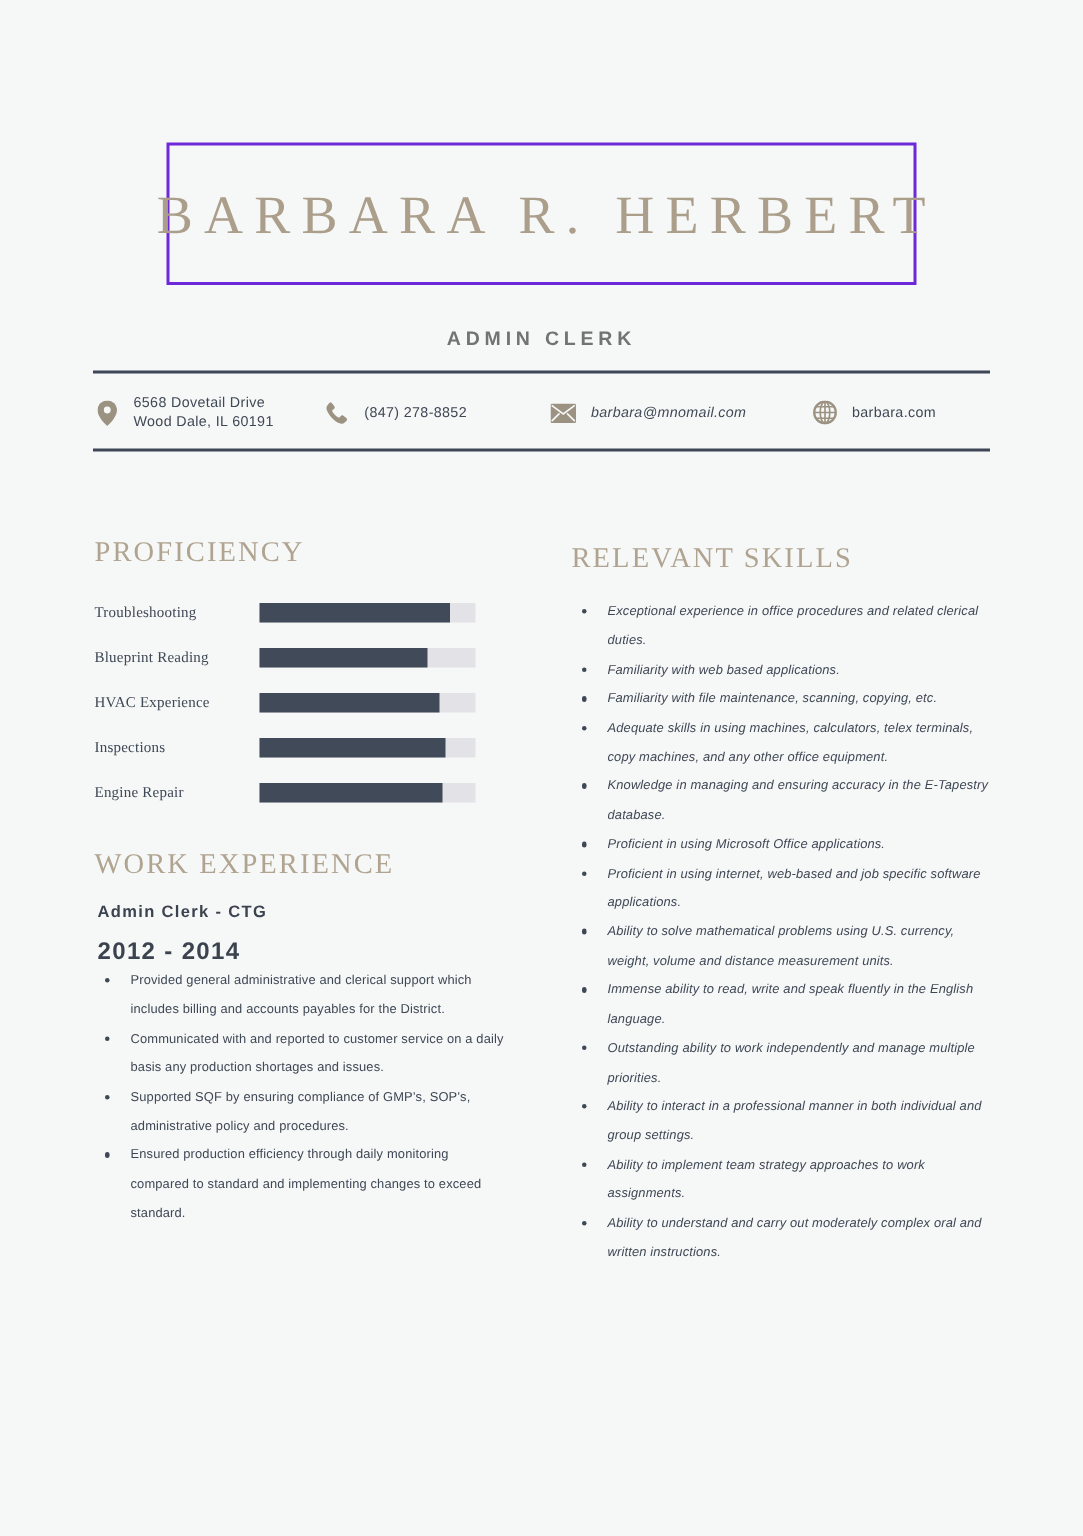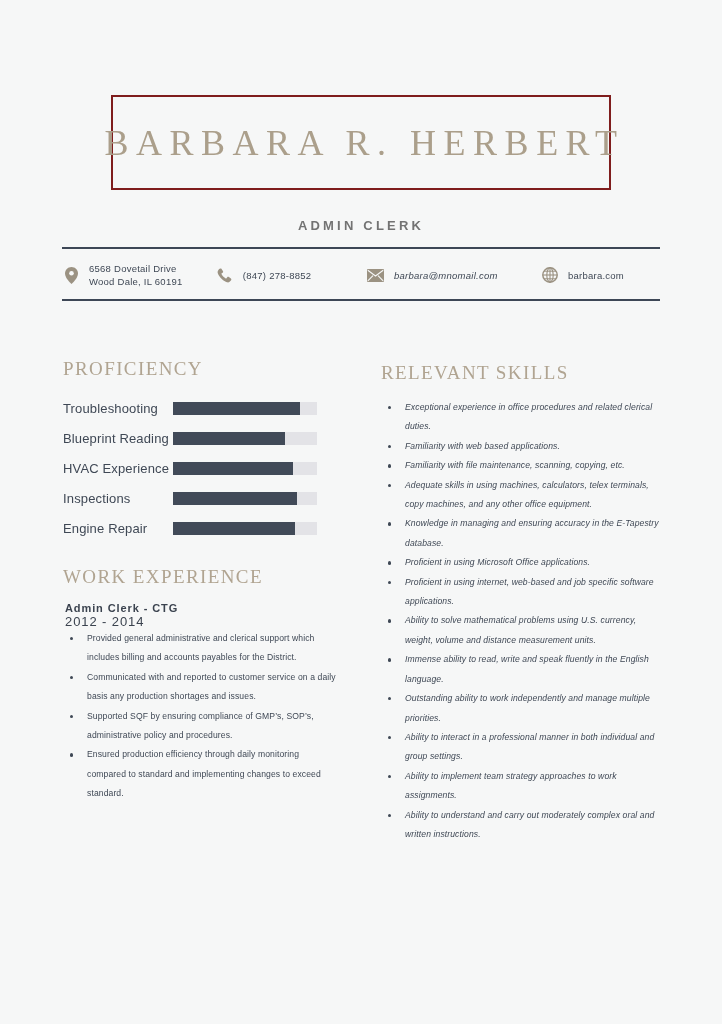--- a/index.html
+++ b/index.html
@@ -22,21 +22,21 @@
     box-sizing: border-box;
   }
 
   
   .name-box {
     position: absolute;
     left: 111px;
     top: 95px;
     width: 500px;
     height: 95px;
-    border: 2px solid #7f1d1d;
+    border: 2px solid #6d28d9;
     box-sizing: border-box;
     display: flex;
     align-items: center;
     justify-content: center;
   }
   .name-text {
     font-family: "Liberation Serif", serif;
     font-size: 36px;
     letter-spacing: 7.5px;
     color: #ab9f8b;
@@ -121,23 +121,24 @@
     top: 393px;
     width: 255px;
   }
   .prof-row {
     height: 30px;
     display: flex;
     align-items: center;
   }
   .prof-label {
     width: 110px;
-    font-size: 13px;
+    font-size: 10px;
     color: #3f4855;
     letter-spacing: 0.15px;
+    font-family: Liberation Serif, serif;
   }
   .prof-track {
     position: relative;
     width: 144px;
     height: 13px;
     background: #e3e3e7;
   }
   .prof-fill {
     position: absolute;
     left: 0;
@@ -154,24 +155,25 @@
     width: 275px;
   }
   .work-title {
     font-size: 11px;
     font-weight: 600;
     letter-spacing: 0.9px;
     color: #3b434f;
     margin-left: 2px;
   }
   .work-dates {
-    font-size: 13px;
-    font-weight: 400;
+    font-size: 16px;
+    font-weight: 700;
     letter-spacing: 0.9px;
     color: #3b434f;
+    margin-top: 12px;
     margin-left: 2px;
   }
   ul.bullets {
     list-style: none;
     margin: 0;
     padding: 0;
   }
   .work-bullets { margin-top: 17px; }
   ul.bullets li {
     position: relative;

